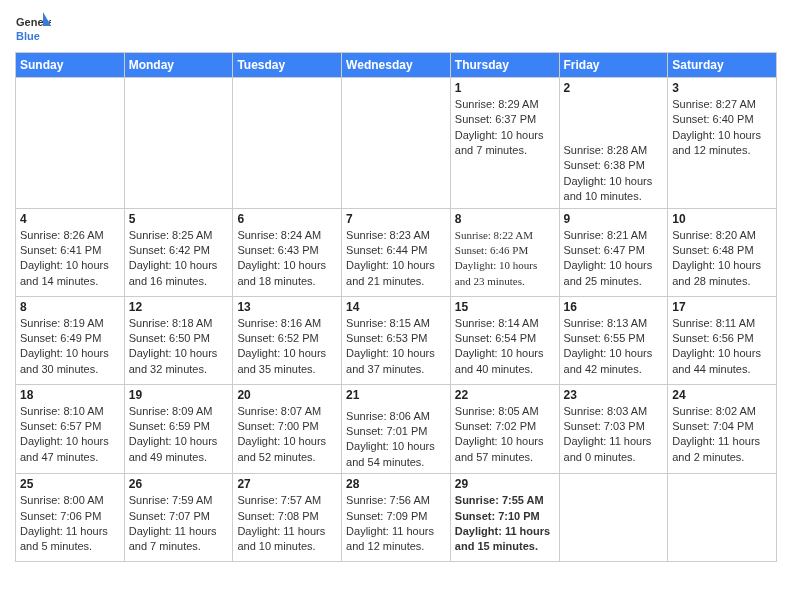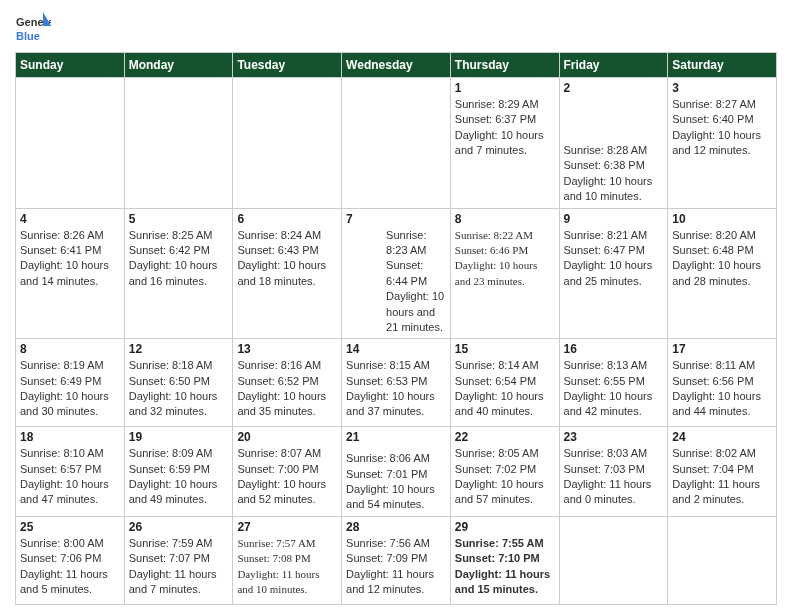--- a/index.html
+++ b/index.html
@@ -39,21 +39,21 @@
     .subtitle {
       font-size: 13px;
       color: #555;
     }
     .calendar {
       width: 100%;
       border-collapse: collapse;
       table-layout: fixed;
     }
     .calendar th {
-      background-color: #14532d;
+      background-color: #3b82f6;
       color: #fff;
       font-size: 12px;
       font-weight: bold;
       padding: 5px 4px;
       text-align: left;
       border: 1px solid #ccc;
     }
     .calendar td {
       border: 1px solid #ccc;
       vertical-align: top;
@@ -144,21 +144,21 @@
 Daylight: 10 hours and 16 minutes.</div>
           </td>
           <td>
             <div class="day-number">6</div>
             <div class="day-info" style="white-space: pre-line;">Sunrise: 8:24 AM
 Sunset: 6:43 PM
 Daylight: 10 hours and 18 minutes.</div>
           </td>
           <td>
             <div class="day-number">7</div>
-            <div class="day-info" style="white-space: pre-line; margin-left: 40px;">Sunrise: 8:23 AM
+            <div class="day-info" style="white-space: pre-line;">Sunrise: 8:23 AM
 Sunset: 6:44 PM
 Daylight: 10 hours and 21 minutes.</div>
           </td>
           <td>
             <div class="day-number">8</div>
             <div class="day-info" style="white-space: pre-line; font-family: Liberation Serif, serif;">Sunrise: 8:22 AM
 Sunset: 6:46 PM
 Daylight: 10 hours and 23 minutes.</div>
           </td>
           <td>
@@ -270,21 +270,21 @@
 Daylight: 11 hours and 5 minutes.</div>
           </td>
           <td>
             <div class="day-number">26</div>
             <div class="day-info" style="white-space: pre-line;">Sunrise: 7:59 AM
 Sunset: 7:07 PM
 Daylight: 11 hours and 7 minutes.</div>
           </td>
           <td>
             <div class="day-number">27</div>
-            <div class="day-info" style="white-space: pre-line; font-family: Liberation Serif, serif;">Sunrise: 7:57 AM
+            <div class="day-info" style="white-space: pre-line;">Sunrise: 7:57 AM
 Sunset: 7:08 PM
 Daylight: 11 hours and 10 minutes.</div>
           </td>
           <td>
             <div class="day-number">28</div>
             <div class="day-info" style="white-space: pre-line;">Sunrise: 7:56 AM
 Sunset: 7:09 PM
 Daylight: 11 hours and 12 minutes.</div>
           </td>
           <td>

